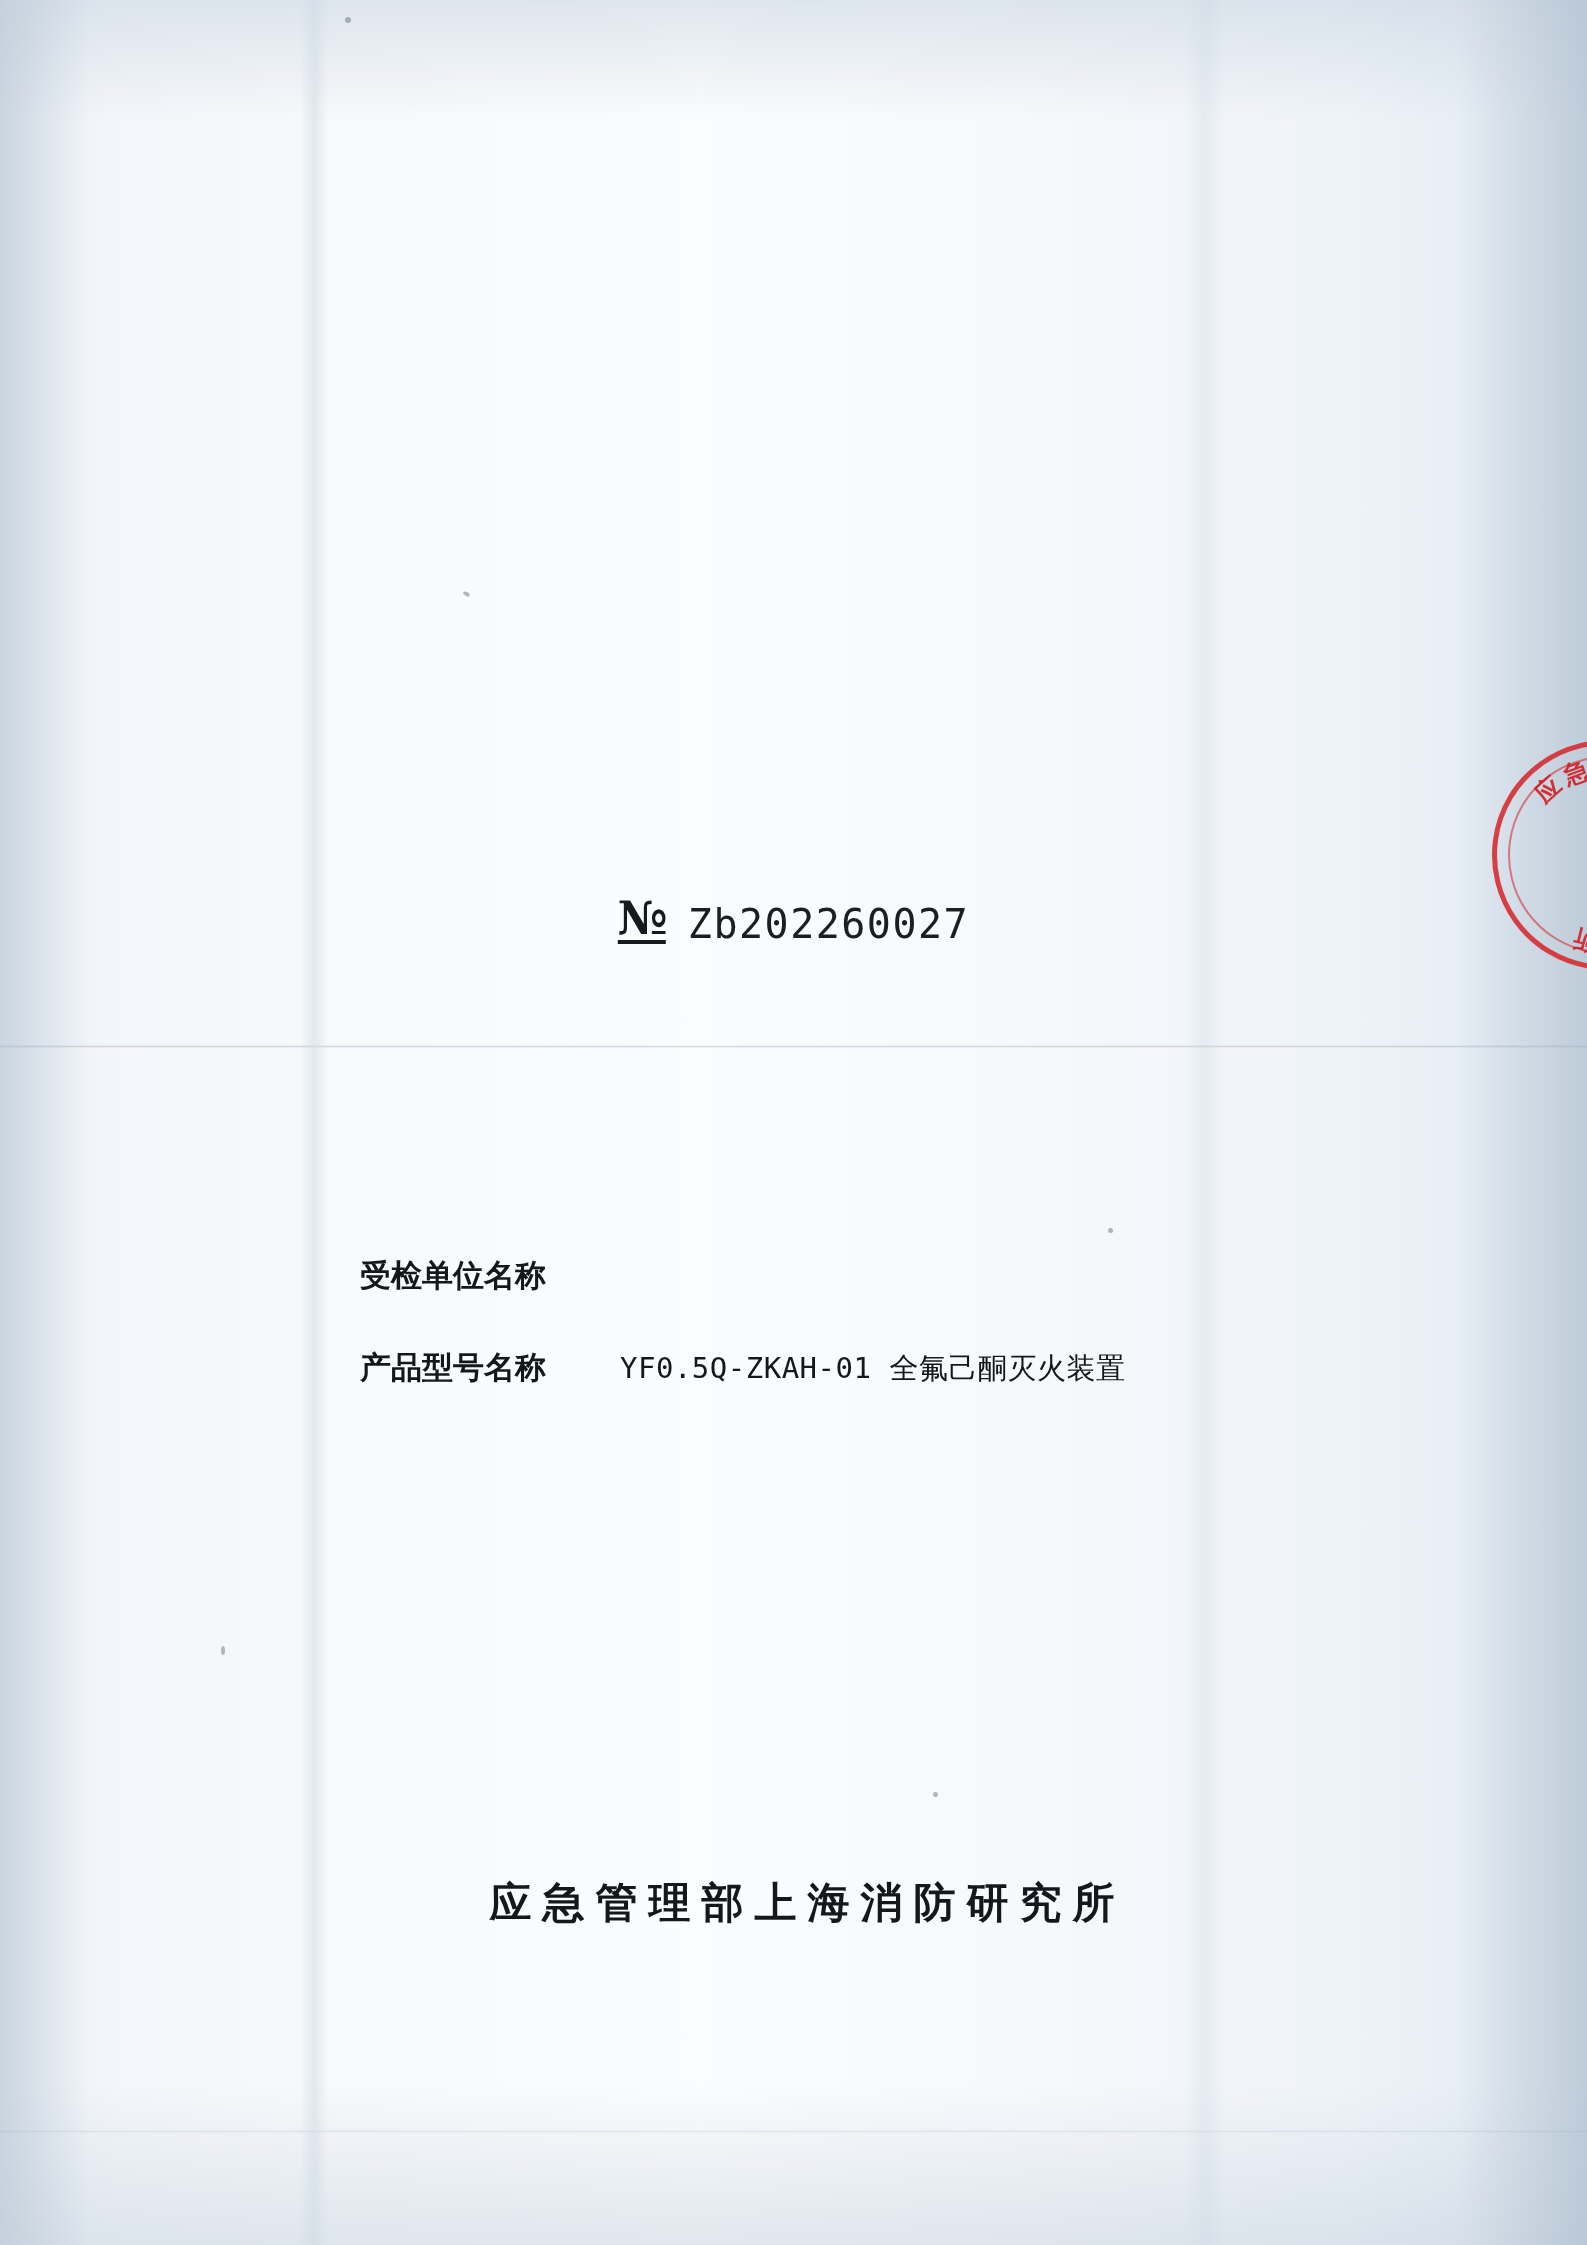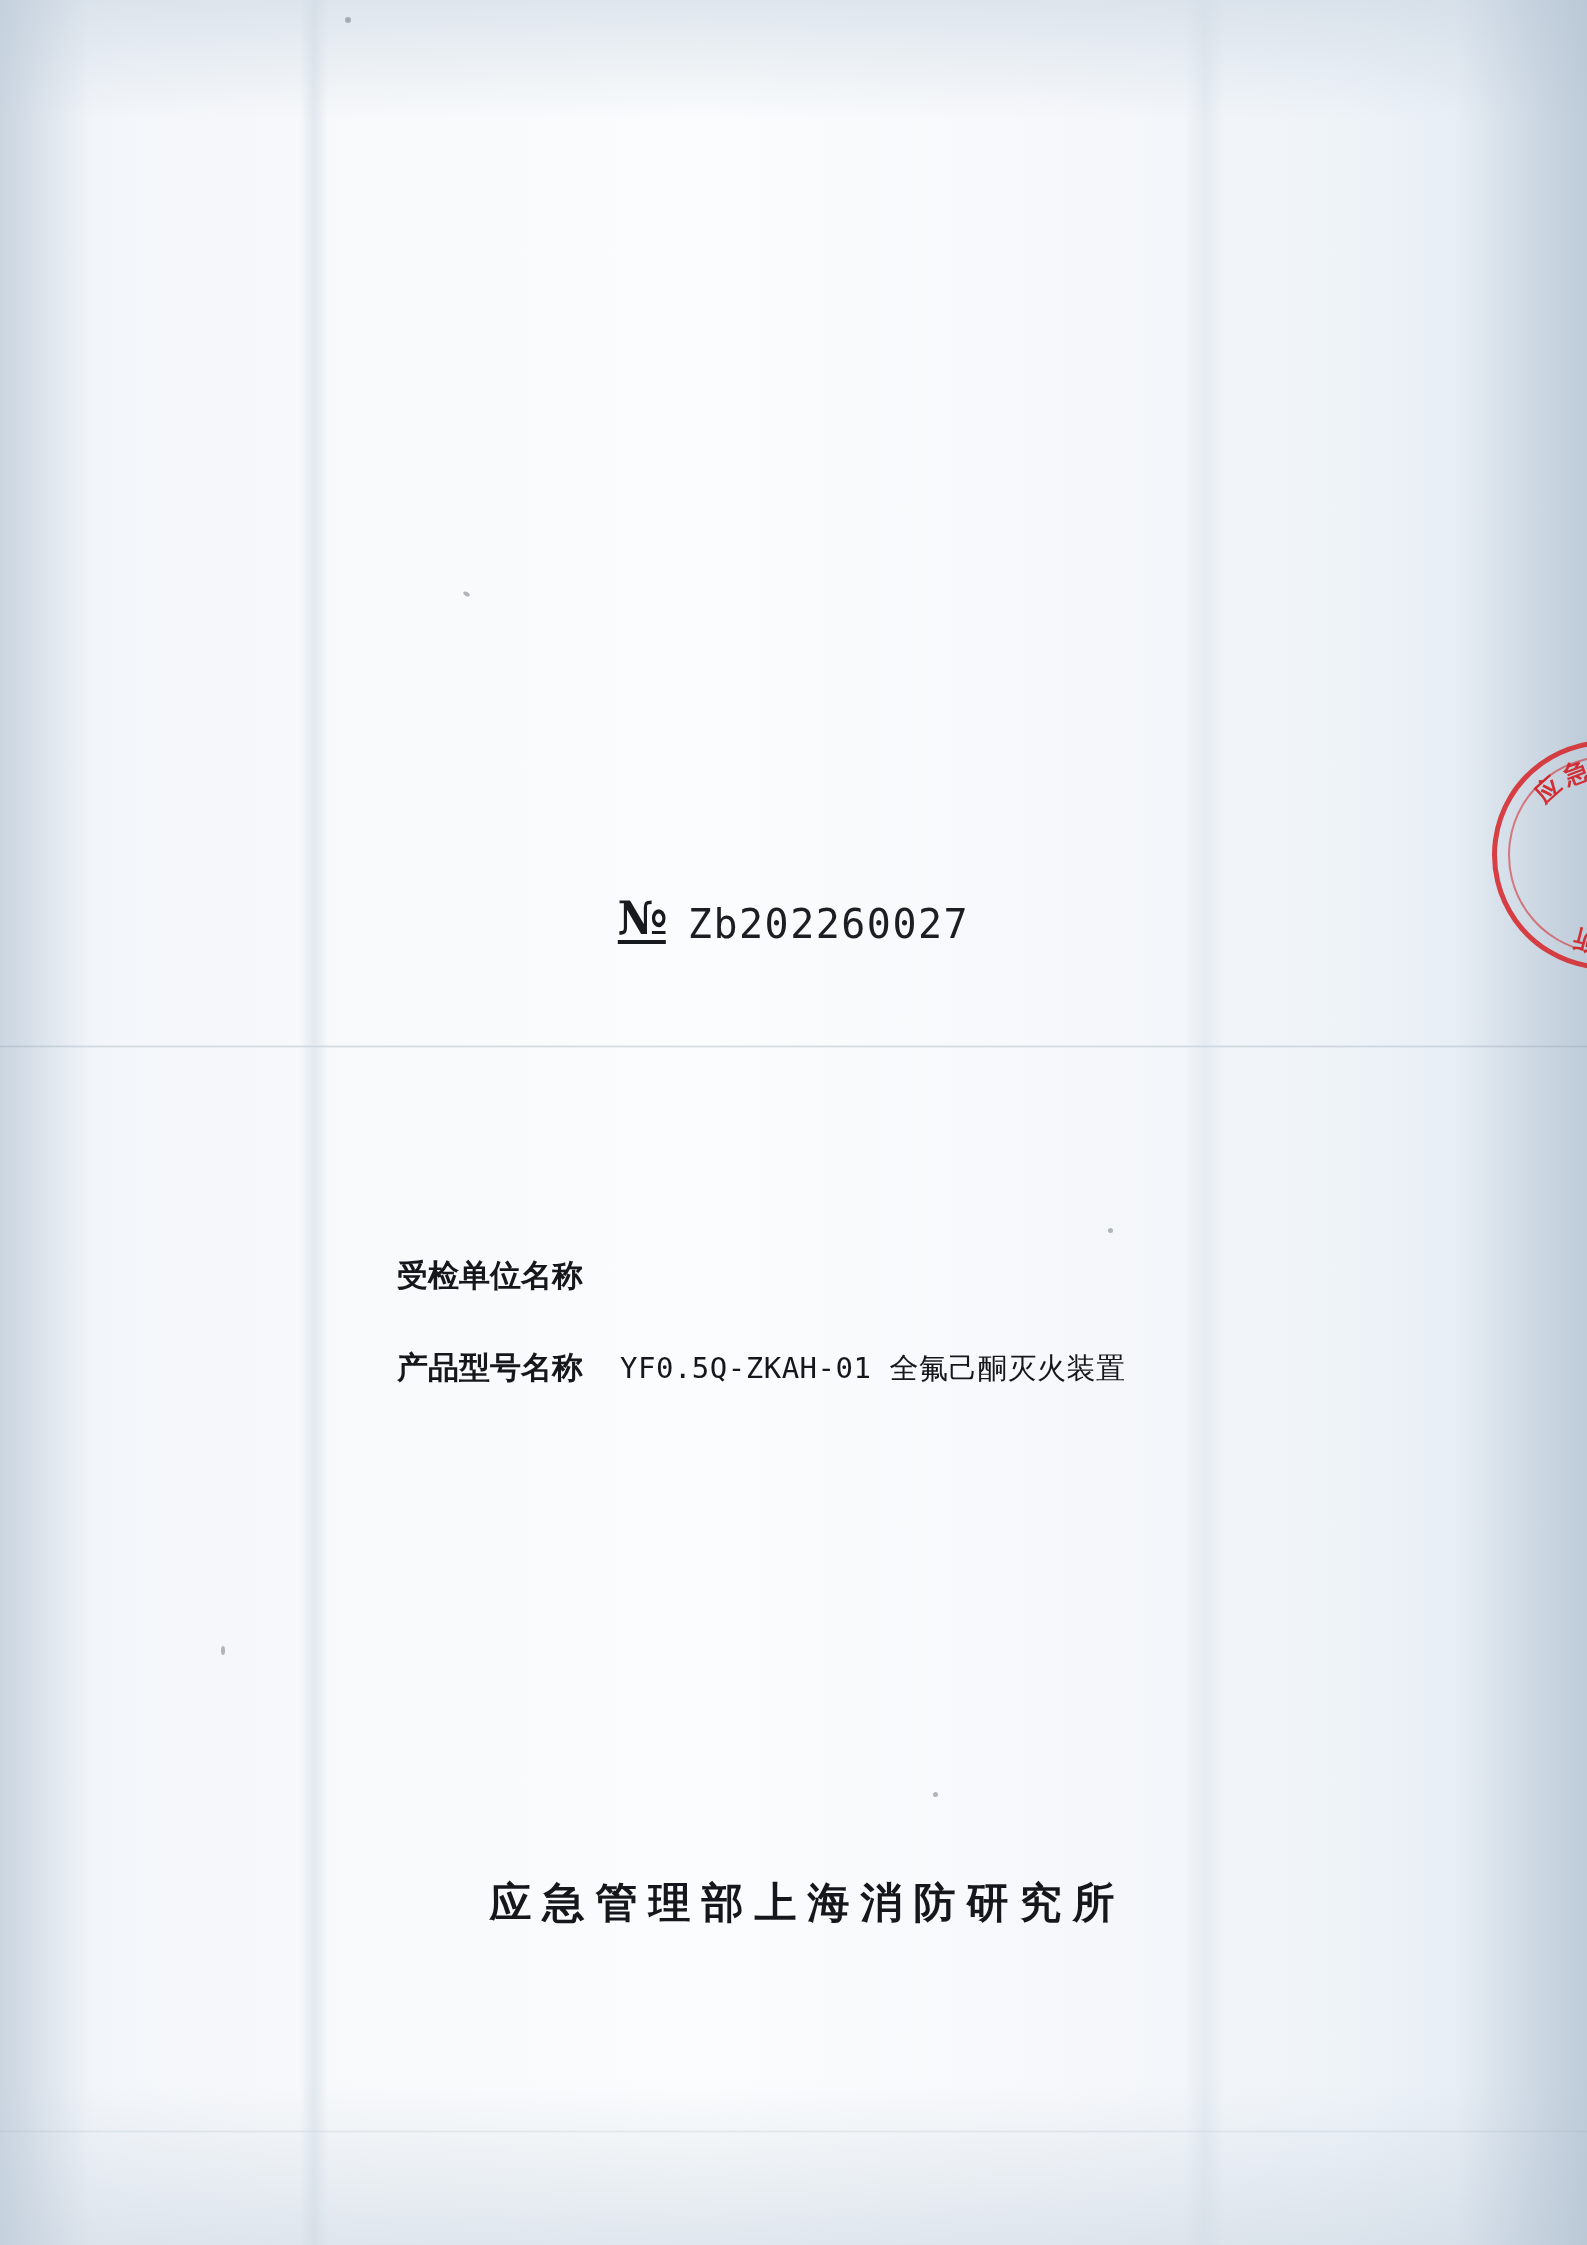--- a/index.html
+++ b/index.html
@@ -121,21 +121,20 @@
     align-items: baseline;
     margin-bottom: 50px;
   }
   .field-label {
     width: 260px;
     flex: none;
     font-size: 31px;
     font-weight: 600;
     color: #14171b;
     white-space: nowrap;
-    text-align: center;
   }
   .field-value {
     font-size: 31px;
     font-weight: 500;
     color: #14171b;
     white-space: nowrap;
   }
   .field-value.mono {
     font-family: "DejaVu Sans Mono", "Liberation Mono", monospace;
     font-size: 29px;

